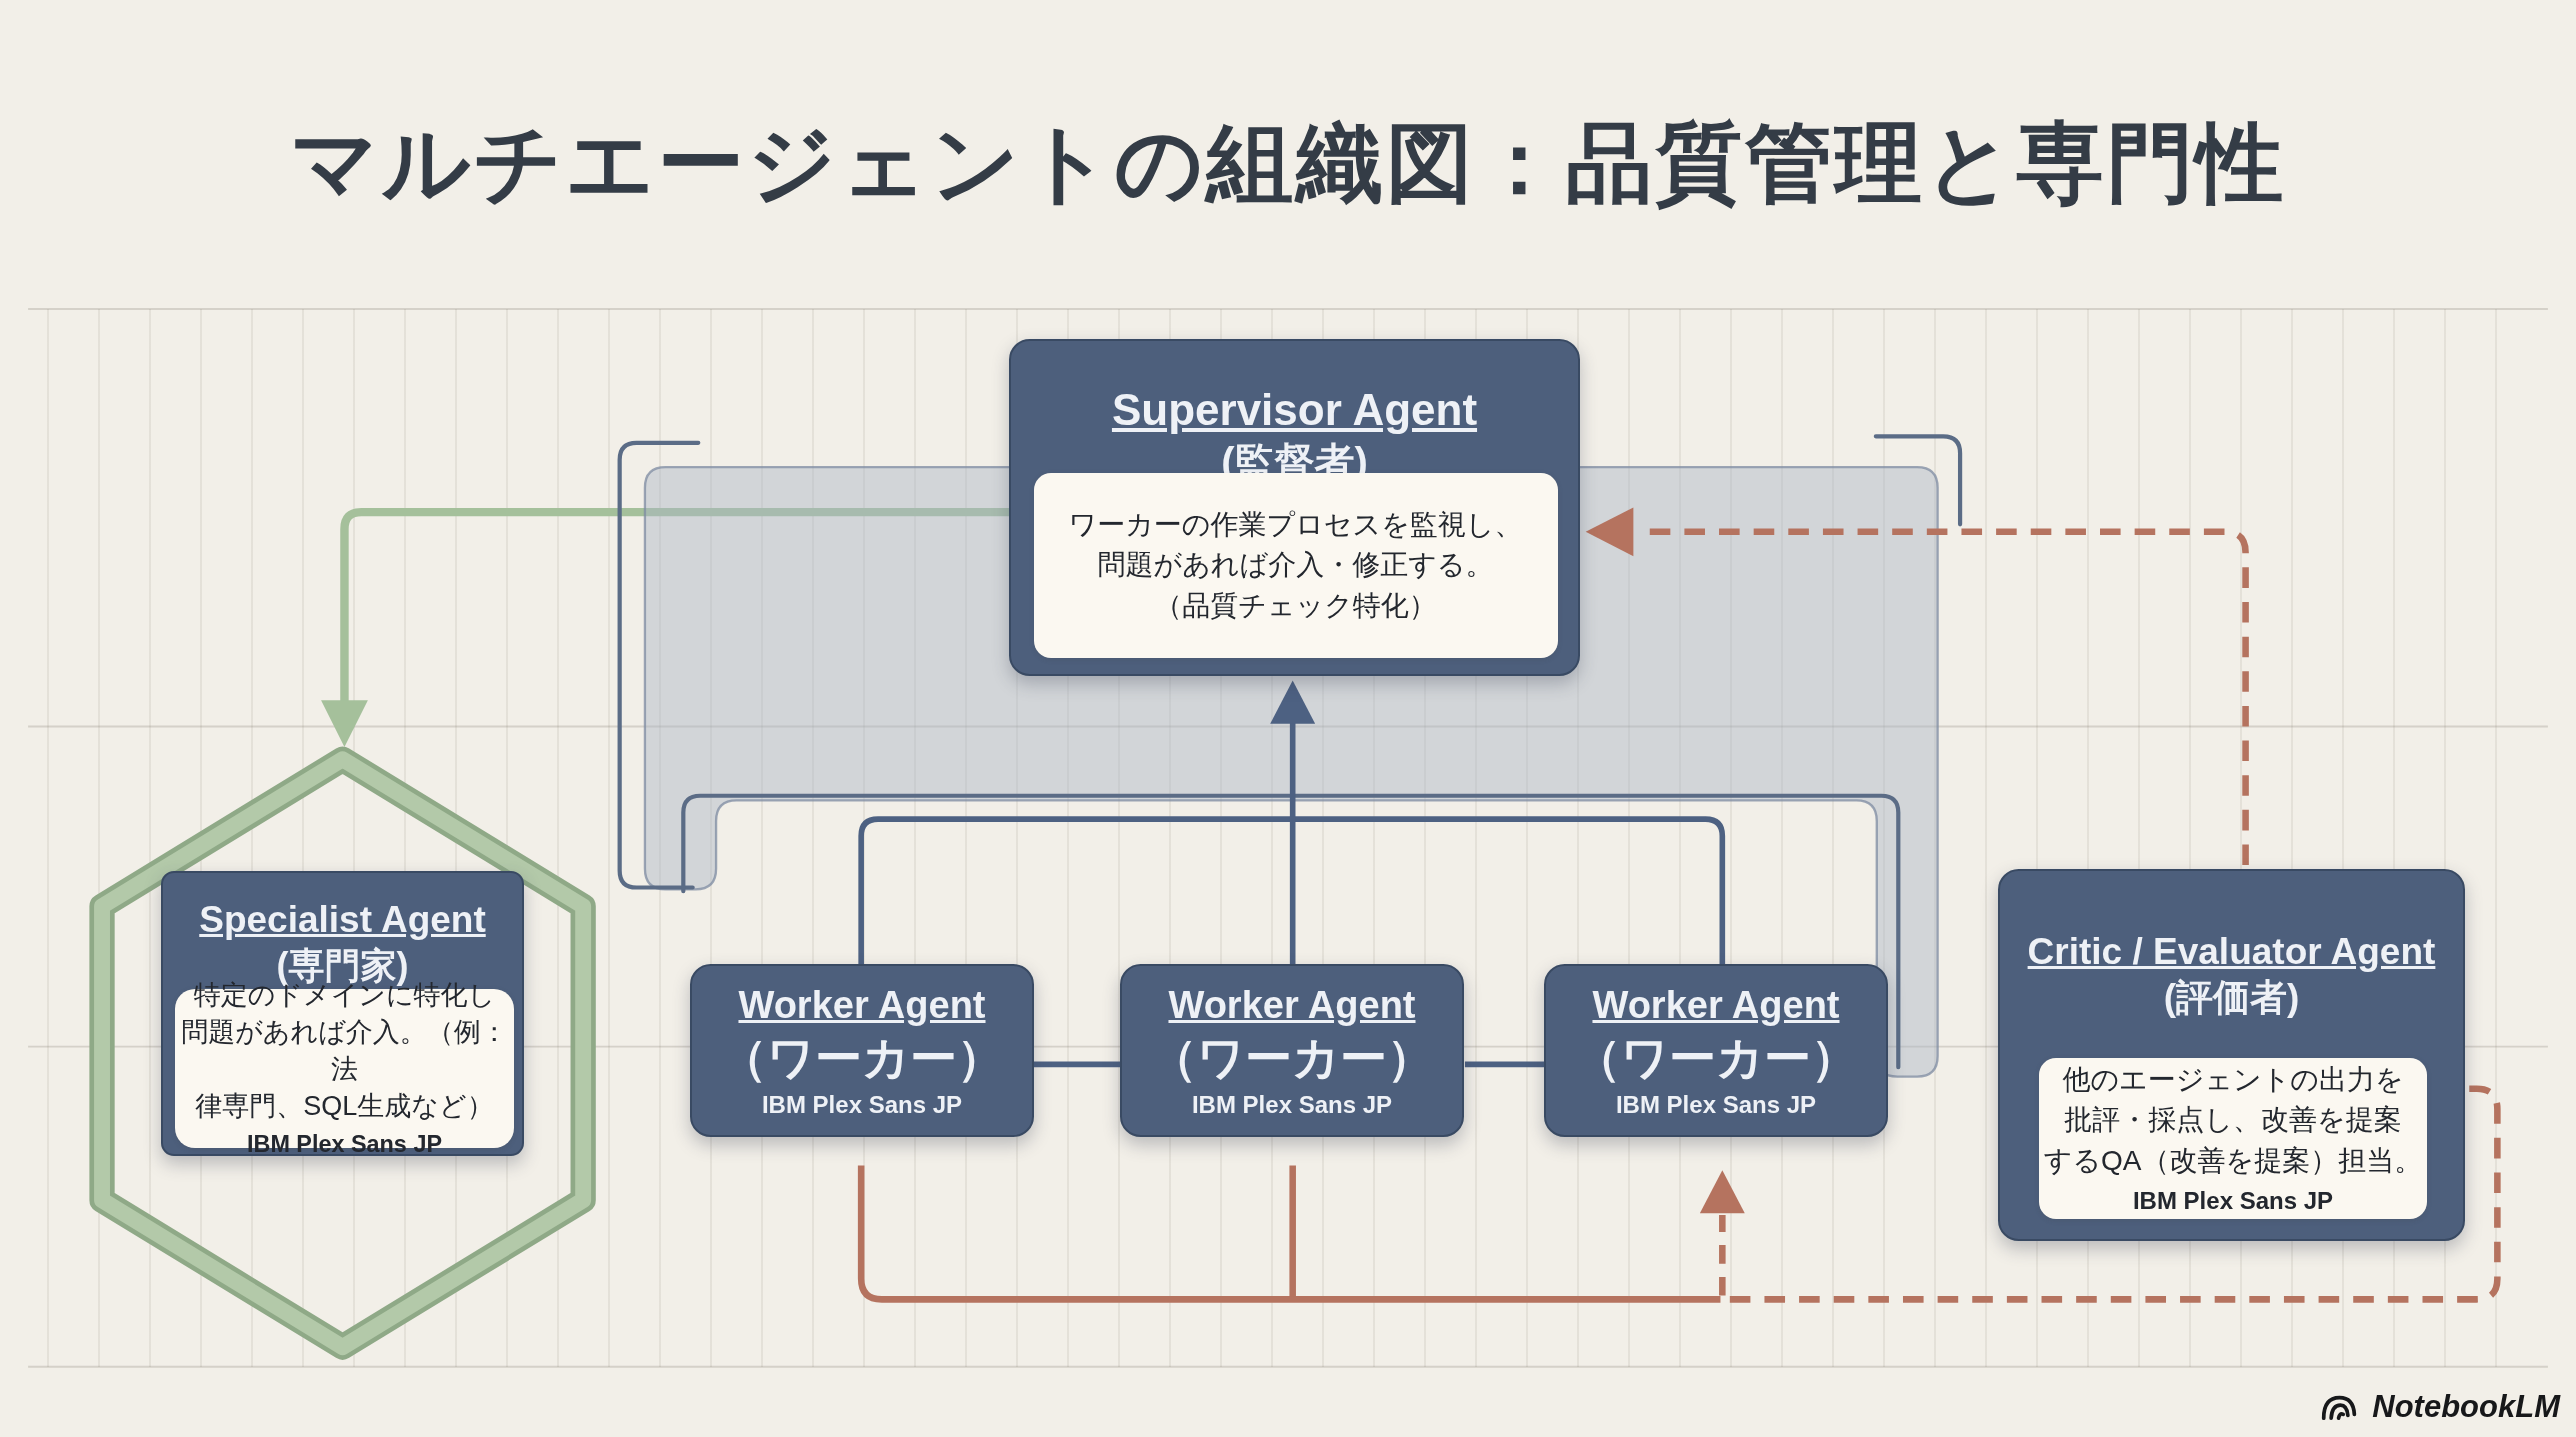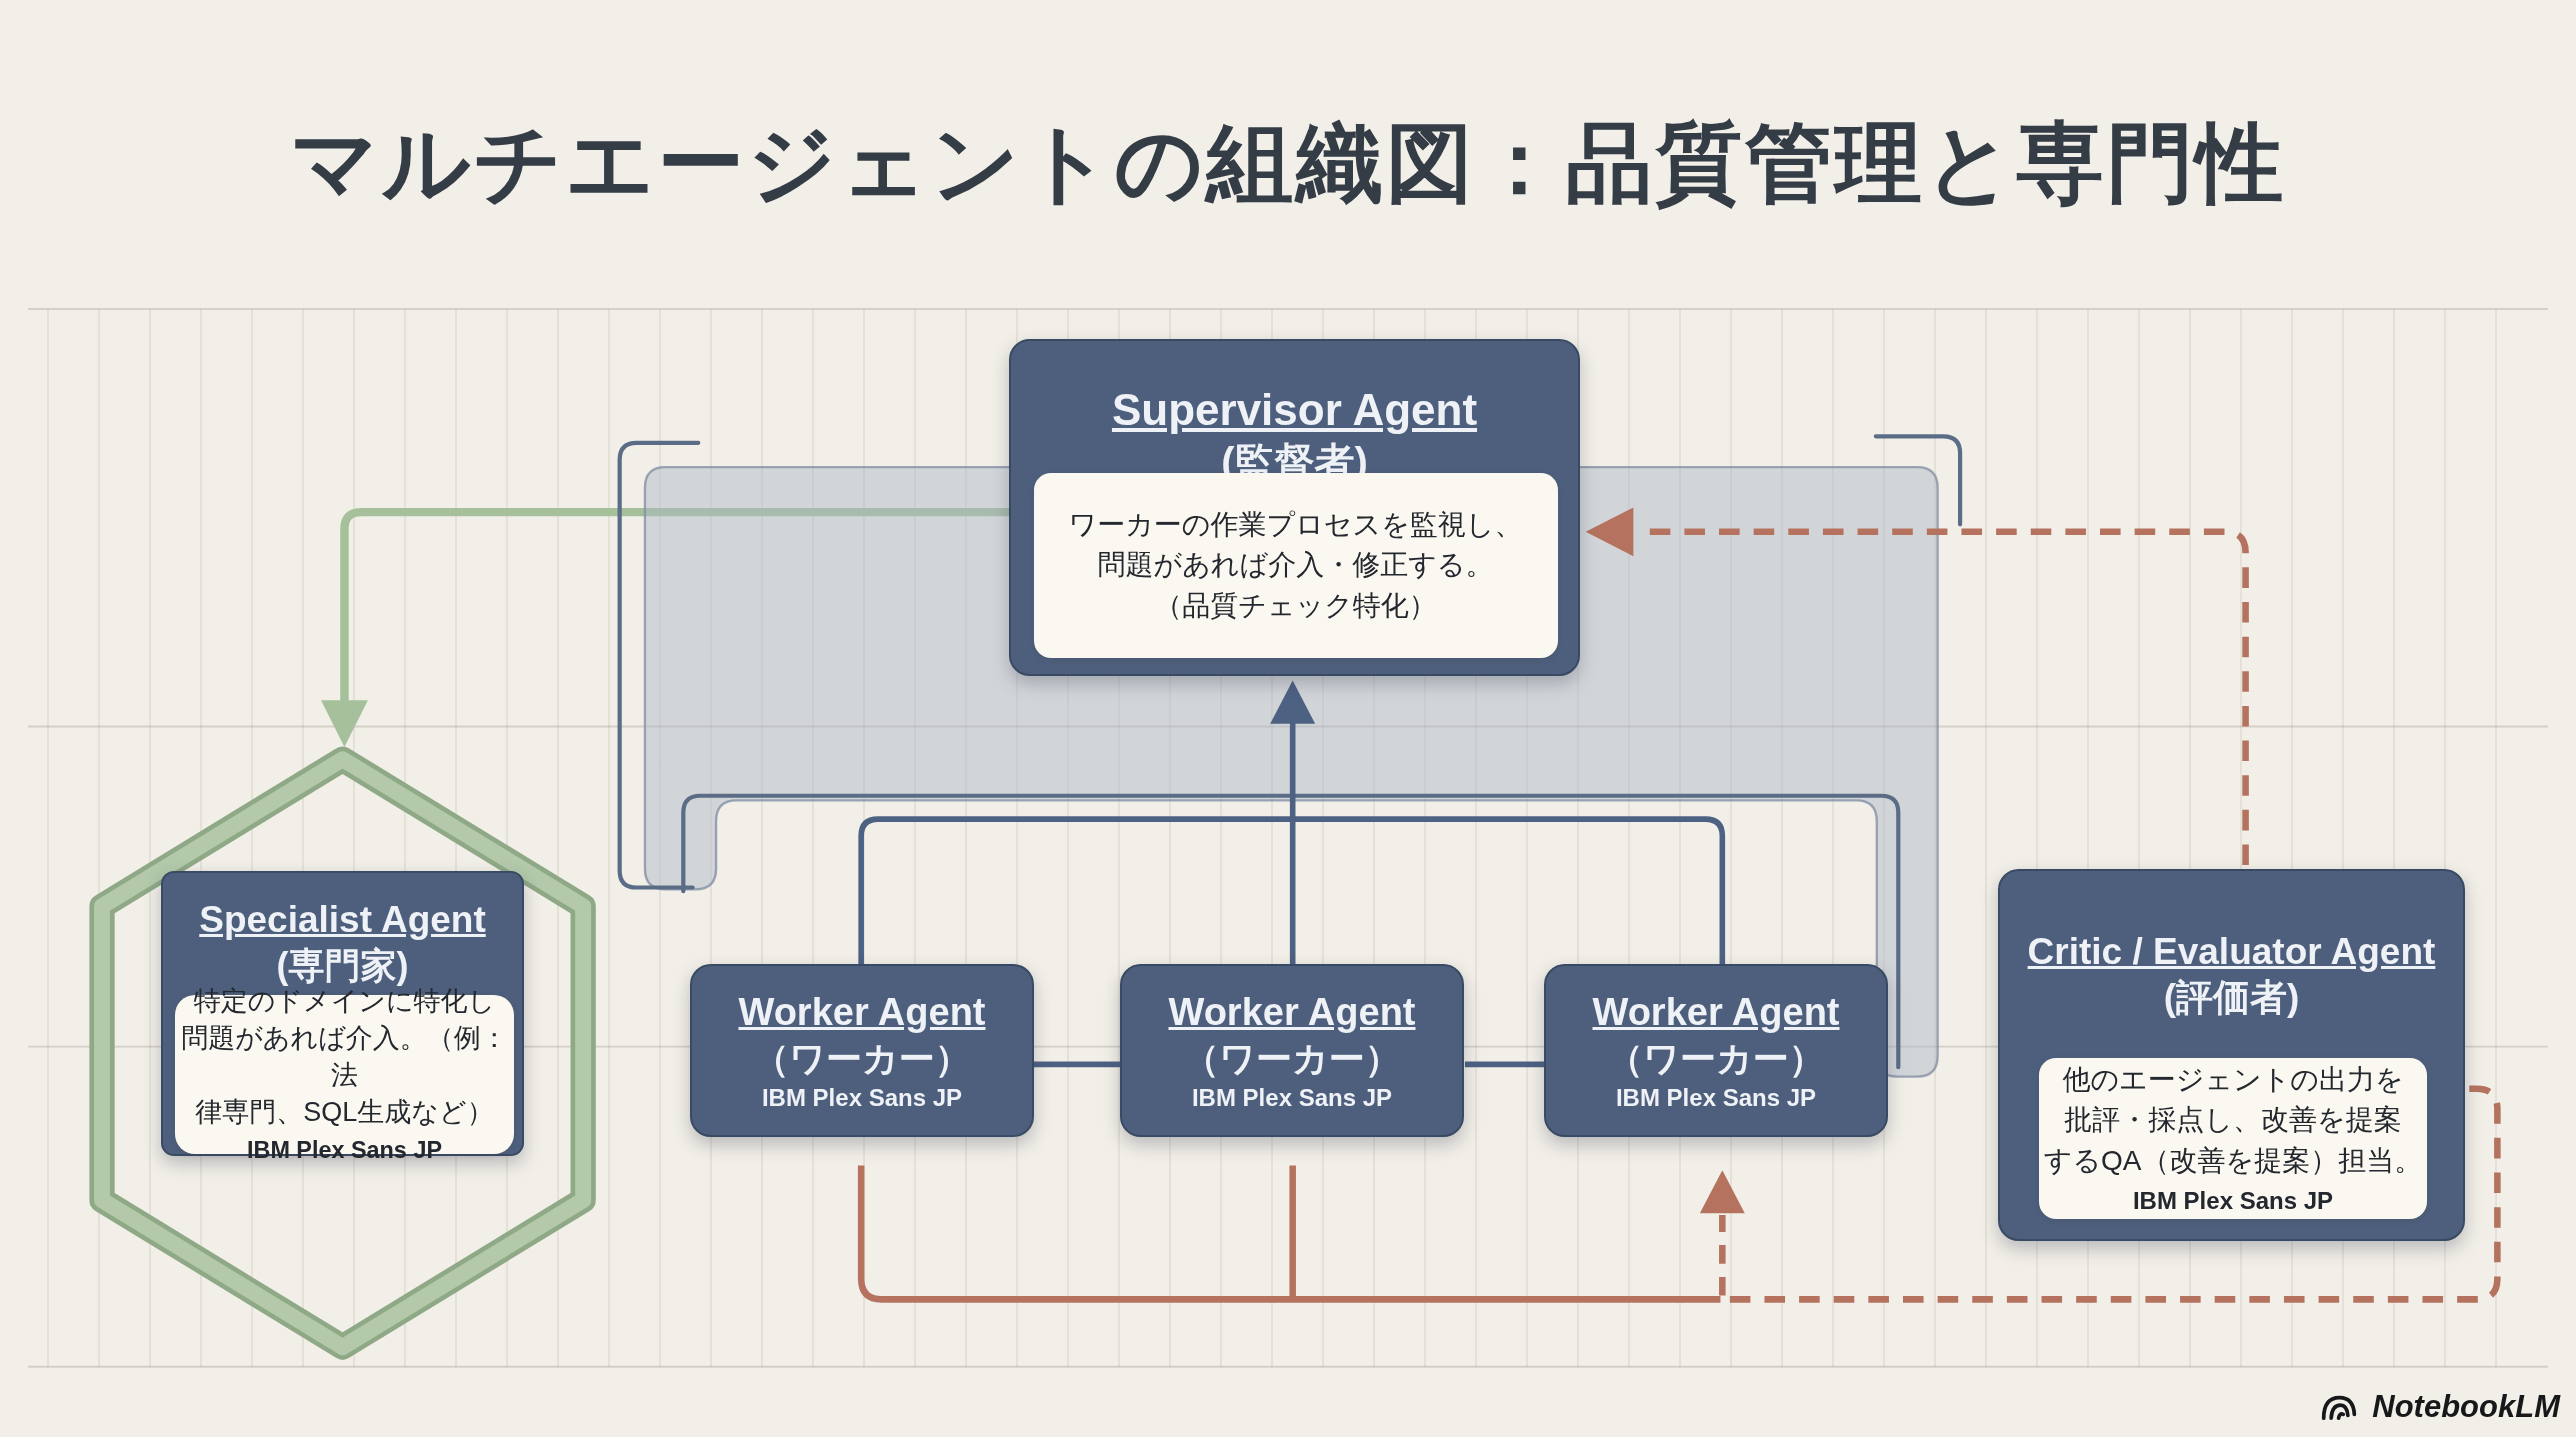--- a/index.html
+++ b/index.html
@@ -35,35 +35,35 @@
   .whitebox .ln{font-size:28px;line-height:1.45;font-weight:500;}
   .whitebox .foot{font-size:24px;line-height:1.4;font-weight:700;margin-top:1.9px;}
 
   .supervisor{left:1009px;top:339px;width:571px;height:337px;padding-top:41px;}
   .supervisor .ttl{font-size:44px;}
   .supervisor .sub{font-size:40px;}
   .supervisor .whitebox{left:22.5px;top:132px;width:524px;height:185px;}
 
   .worker{width:344px;height:173px;justify-content:center;}
   .worker .ttl{font-size:38px;}
-  .worker .sub{font-size:36px;}
+  .worker .sub{font-size:47px;}
   .worker .foot{font-size:24px;font-weight:600;margin-top:2.8px;}
   #worker1{left:690px;top:964px;}
   #worker2{left:1120px;top:964px;}
   #worker3{left:1544px;top:964px;}
 
   .critic{left:1998px;top:869px;width:467px;height:372px;padding-top:58px;}
   .critic .ttl{font-size:37px;}
   .critic .sub{font-size:37px;}
   .critic .whitebox{left:39px;top:187px;width:388px;height:161px;}
 
   .specialist{left:161px;top:871px;width:363px;height:285px;padding-top:24px;border-radius:13px;}
   .specialist .ttl{font-size:37px;}
   .specialist .sub{font-size:36px;}
-  .specialist .whitebox{left:12px;top:122px;width:339px;height:159px;border-radius:20px;}
+  .specialist .whitebox{left:12px;top:116px;width:339px;height:159px;border-radius:20px;}
   .specialist .whitebox .ln{font-size:27px;line-height:1.38;}
   .specialist .whitebox .foot{font-size:23.4px;}
 
   .brand{position:absolute;right:16px;bottom:13px;display:flex;align-items:center;gap:13px;
     color:var(--footer_text);font-size:31px;font-weight:700;font-style:italic;}
 </style>
 </head>
 <body>
 
 <div id="canvas">

